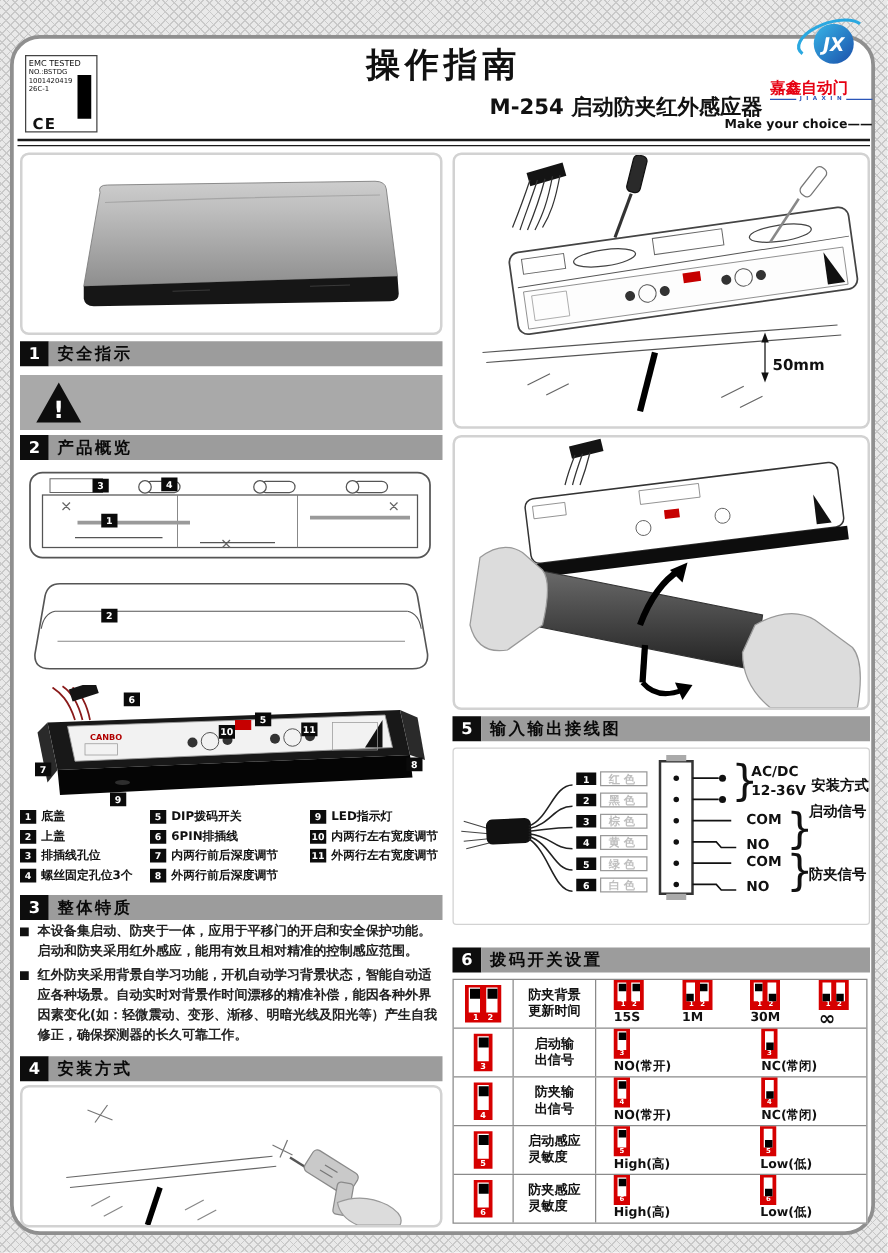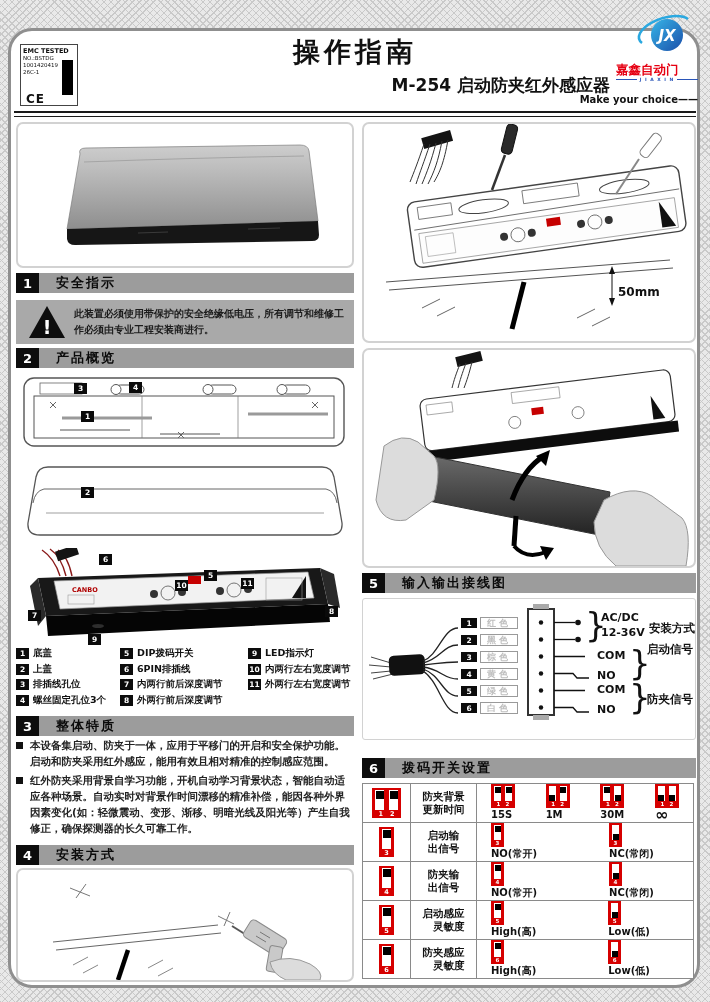--- a/index.html
+++ b/index.html
@@ -10,40 +10,40 @@
     background-image:
       repeating-linear-gradient(45deg,#c9c9c9 0 1px,transparent 1px 5px),
       repeating-linear-gradient(-45deg,#c9c9c9 0 1px,transparent 1px 5px);
   }
   .abs{position:absolute;}
   .sheet{position:absolute;left:8px;top:28px;width:692px;height:960px;background:#fff;
          border:3px solid #8f8f8f;border-radius:24px;box-sizing:border-box;}
   
   .emc{position:absolute;left:20px;top:44px;width:58px;height:62px;border:1.5px solid #444;
        background:#fff;font-size:5.5px;line-height:7px;padding:3px 2px;box-sizing:border-box;}
-  .emc .t{font-size:6.5px;font-weight:bold;}
+  .emc .t{font-size:6.5px;font-weight:normal;}
   .barcode{position:absolute;right:4px;top:15px;width:11px;height:35px;background:#000;}
   .cemark{position:absolute;left:5px;bottom:2px;font-size:12px;font-weight:bold;letter-spacing:1px;margin-top:12px;}
   .title{position:absolute;left:120px;right:120px;top:34px;text-align:center;
          font-size:27px;font-weight:bold;letter-spacing:4px;}
   .subtitle{position:absolute;left:100px;right:100px;top:74px;text-align:right;
             font-size:17px;font-weight:bold;}
   .logo-name{position:absolute;right:12px;top:62px;width:82px;text-align:left;
              font-size:12.5px;font-weight:bold;color:#e60012;}
   .logo-sub{position:absolute;right:12px;top:77px;width:82px;display:flex;align-items:center;gap:3px;}
   .logo-sub i{flex:1;height:1.5px;background:#2a55b8;}
   .logo-sub b{font-size:4.5px;color:#2a55b8;letter-spacing:1px;}
   .tagline{position:absolute;right:12px;top:94px;font-size:10px;font-weight:bold;}
   .rule{position:absolute;left:14px;right:14px;top:111px;height:3px;
         border-top:2.5px solid #1a1a1a;border-bottom:1px solid #1a1a1a;}
   
   .sec{position:absolute;height:20px;display:flex;width:338px;}
   .sec-num{width:23px;background:#0d0d0d;color:#fff;font-weight:bold;font-size:13px;
            display:flex;align-items:center;justify-content:center;}
-  .sec-bar{flex:1;background:#9c9c9c;display:flex;align-items:center;padding-left:17px;
+  .sec-bar{flex:1;background:#9c9c9c;display:flex;align-items:center;padding-left:7px;
            font-weight:bold;font-size:13px;letter-spacing:2px;color:#0a0a0a;}
   .frame{position:absolute;background:#fff;border:2px solid #d2d2d2;border-radius:7px;box-sizing:border-box;}
   
   .warnbox{position:absolute;left:16px;top:300px;width:338px;height:44px;background:#a9a9a9;}
   .warn-tri{position:absolute;left:12px;top:5px;}
   .warn-text{position:absolute;left:58px;top:6px;right:6px;font-size:10px;font-weight:bold;
              line-height:1.55;color:#1c1c1c;}
   
   .callout{position:absolute;min-width:11px;height:11px;background:#0a0a0a;color:#fff;
            font-size:7.5px;font-weight:bold;display:flex;align-items:center;justify-content:center;
@@ -68,21 +68,21 @@
   .wlabel.big{font-size:11px;}
   .brace{position:absolute;font-size:34px;font-weight:400;color:#111;line-height:1;}
   
   .dip-table{position:absolute;left:362px;top:783px;width:332px;border:1px solid #8a8a8a;
              background:#fff;box-sizing:border-box;}
   .dip-row{display:flex;height:38px;border-bottom:1px solid #8a8a8a;}
   .dip-row:last-child{border-bottom:none;}
   .dcell{box-sizing:border-box;}
   .c1{width:48px;border-right:1px solid #8a8a8a;display:flex;align-items:center;justify-content:center;}
   .c2{width:66px;border-right:1px solid #8a8a8a;display:flex;align-items:center;justify-content:center;}
-  .dlabel{font-size:10.5px;font-weight:bold;white-space:pre-line;text-align:right;line-height:1.2;}
+  .dlabel{font-size:10.5px;font-weight:bold;white-space:pre-line;text-align:left;line-height:1.2;}
   .c3{flex:1;display:flex;align-items:flex-end;padding:3px 14px 2px 14px;}
   .c3.spread{justify-content:space-between;}
   .c3.pair{gap:72px;}
   .dopt{display:flex;flex-direction:column;align-items:flex-start;gap:1px;}
   .dolabel{font-size:10px;font-weight:bold;line-height:11px;text-align:right;}
   .dolabel.inf{font-size:16px;line-height:11px;}
   .dip{background:#d60000;display:inline-flex;flex-direction:column;align-items:center;padding:2px 3px 0 3px;}
   .slots{display:flex;gap:4px;}
   .slot{width:7px;height:15px;background:#fff;position:relative;}
   .knob{position:absolute;left:0.5px;width:6px;height:6px;background:#000;}
@@ -147,21 +147,20 @@
 <div class="sec" style="left:16px;top:273px;">
   <div class="sec-num">1</div>
   <div class="sec-bar">安全指示</div>
 </div>
 
 <div class="warnbox">
   <svg class="warn-tri" width="38" height="34">
     <polygon points="19,1 37,33 1,33" fill="#0d0d0d"></polygon>
     <text x="19" y="29" fill="#fff" font-size="19" font-weight="bold" text-anchor="middle">!</text>
   </svg>
-  <div class="warn-text">此装置必须使用带保护的安全绝缘低电压，所有调节和维修工作必须由专业工程安装商进行。</div>
 </div>
 
 <div class="sec" style="left:16px;top:348px;">
   <div class="sec-num">2</div>
   <div class="sec-bar">产品概览</div>
 </div>
 
 <div class="abs" style="left:20px;top:370px;width:330px;height:82px;">
   <svg width="330" height="82">
     <rect x="4" y="8" width="320" height="68" rx="10" fill="#fff" stroke="#555" stroke-width="1.4"></rect>

